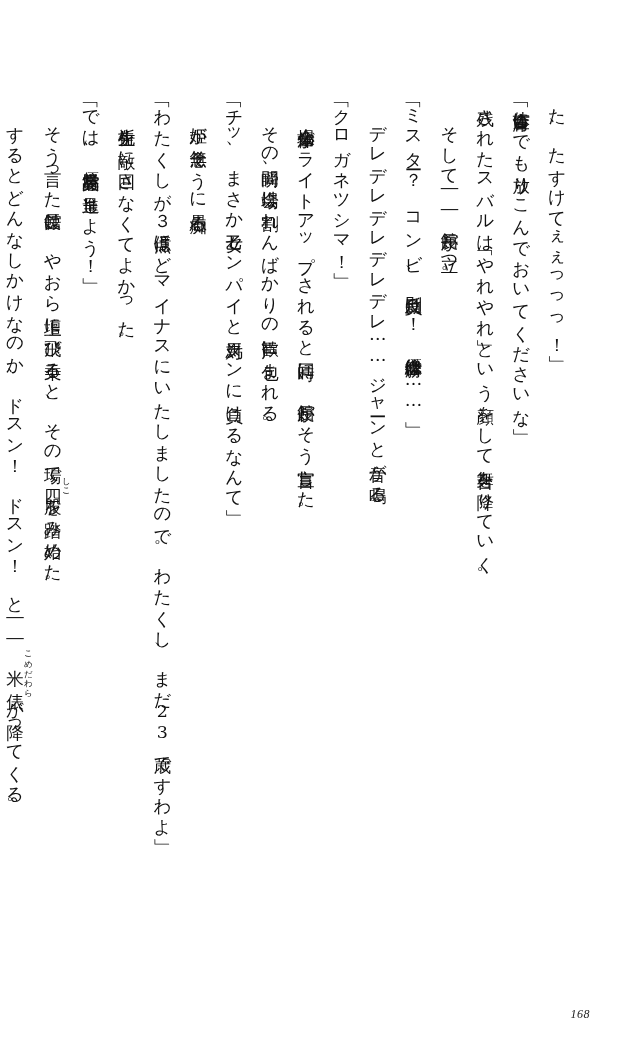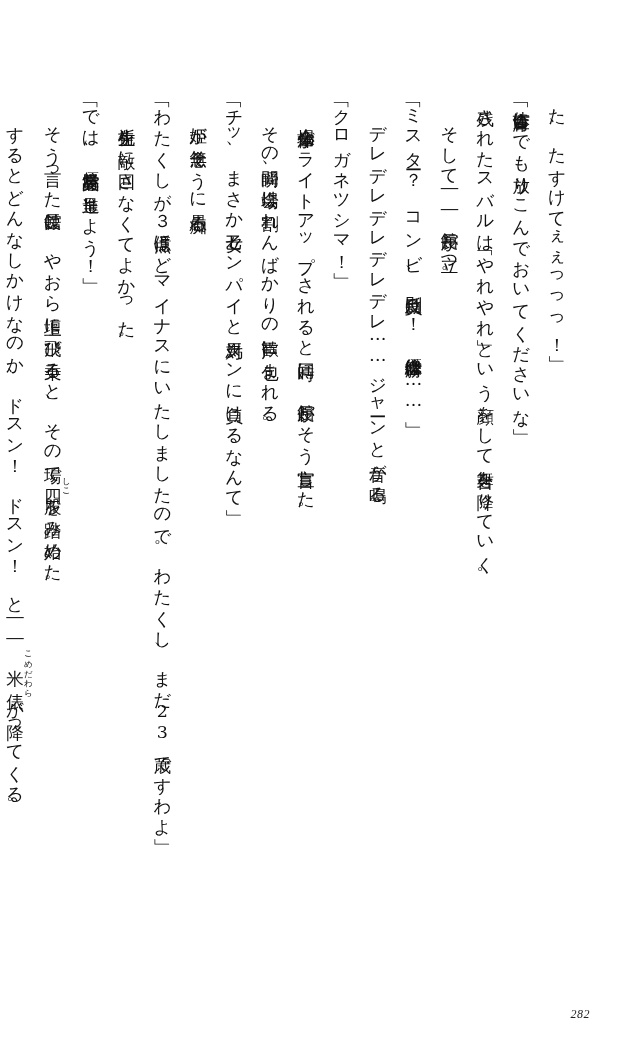--- a/index.html
+++ b/index.html
@@ -80,15 +80,15 @@
     <p class="para indent">その瞬間、会場は割れんばかりの歓声に包まれる。</p>
     <p class="para">「チッ、まさか乙女センパイと対馬クンに負けるなんて」</p>
     <p class="para indent">姫が無念そうに愚痴る。</p>
     <p class="para">「わたくしが３億点ほどマイナスにいたしましたので。わたくし、まだ23歳ですわよ」</p>
     <p class="para indent">祈先生を敵に回さなくてよかった。</p>
     <p class="para">「では、優勝賞品を進呈しよう！」</p>
     <p class="para indent">そう言った館長は、やおら壇上に飛び乗ると、その場で<ruby>四股<rt>しこ</rt></ruby>を踏み始めた。</p>
     <p class="para indent">するとどんなしかけなのか、ドスン！　ドスン！　と――<ruby>米俵<rt>こめだわら</rt></ruby>が降ってくる。</p>
   </div>
 
-  <div class="page-number">282</div>
+  <div class="page-number">168</div>
 
 </div>
 
 </body></html>

